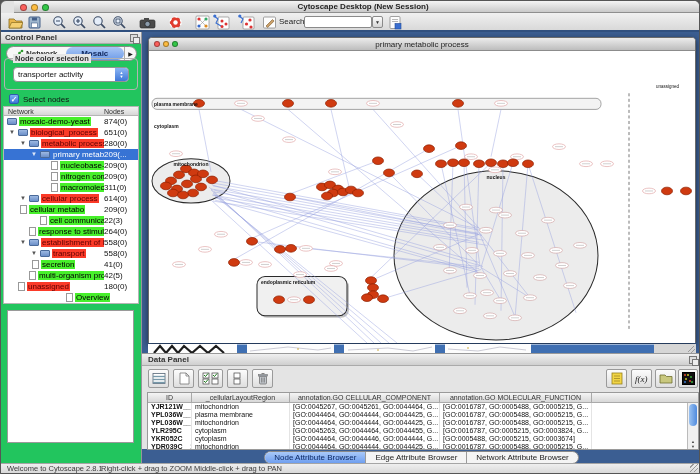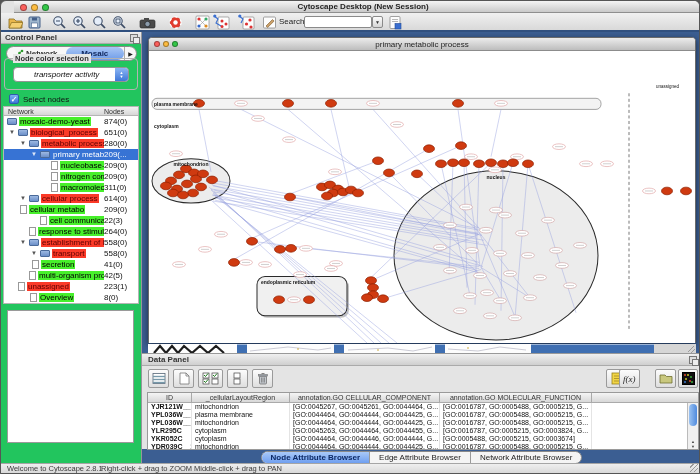--- a/index.html
+++ b/index.html
@@ -29,21 +29,21 @@
   .panel-float:before{content:"";position:absolute;left:2px;top:2px;width:5px;height:5px;border:1px solid #777;background:#eee;}
   .cp-tabs{position:absolute;left:5px;top:14px;width:131px;height:15px;border:1px solid #8a8a8a;border-radius:8px;
     background:#f7f7f7;display:flex;align-items:stretch;overflow:hidden;}
   .cp-tab{flex:1;display:flex;align-items:center;justify-content:center;gap:2px;font-size:8px;font-weight:bold;color:#333;}
   .cp-tab.active{background:linear-gradient(#a9c7f5,#6f9ce8);border-radius:7px;color:#10275c;}
   .cp-tab-arrow{width:12px;border-left:1px solid #aaa;font-size:6px;display:flex;align-items:center;justify-content:center;color:#222;}
   .ncs-box{position:absolute;left:3px;top:26px;width:134px;height:32px;border:1px solid #b3b3b3;border-radius:4px;}
   .ncs-label{position:absolute;left:8px;top:-5px;background:#e6e6e6;padding:0 2px;font-size:7.5px;font-weight:bold;color:#333;}
   .combo{position:absolute;left:8px;top:8px;width:116px;height:15px;background:#fff;border:1px solid #949494;border-radius:4px;
     font-size:8px;color:#111;display:flex;align-items:center;}
-  .combo-val{flex:1;padding-left:20px;line-height:13px;font-style:italic;}
+  .combo-val{flex:1;padding-left:4px;line-height:13px;}
   .combo-cap{width:13px;height:13px;border-radius:0 3px 3px 0;background:linear-gradient(#8cb6f4,#3f77d8);
     display:flex;flex-direction:column;align-items:center;justify-content:center;color:#fff;font-size:4px;line-height:4px;}
   .chk-row{position:absolute;left:8px;top:62px;display:flex;align-items:center;gap:4px;}
   .chk{width:10px;height:10px;border-radius:2px;background:linear-gradient(#7fb0f2,#3b76d8);border:1px solid #2d5cae;
     color:#fff;font-size:8px;line-height:9px;text-align:center;font-weight:bold;}
   .chk-label{font-size:8px;color:#111;}
   .tree-header{position:absolute;left:2px;top:74px;width:136px;height:10px;background:linear-gradient(#f2f2f2,#d7d7d7);
     border:1px solid #b5b5b5;font-size:7px;color:#333;}
   .tree-header span{position:absolute;top:0;line-height:9px;}
   .tree{position:absolute;left:2px;top:84px;width:136px;height:188px;background:#fff;border:1px solid #b5b5b5;border-top:none;overflow:hidden;}
@@ -87,21 +87,21 @@
   .dtr div{font-size:7px;line-height:8px;color:#111;border-right:1px solid #e4e4e4;overflow:hidden;white-space:nowrap;padding-left:3px;}
   .dtr div.c0{font-weight:bold;}
   .c0{width:44px;}.c1{width:98px;}.c2{width:150px;}.c3{width:152px;}.c4{flex:1;border-right:none!important;}
   .dp-scroll{position:absolute;right:0;top:10px;bottom:0;width:11px;background:#f0f0f0;border-left:1px solid #bbb;}
   .dp-thumb{position:absolute;left:1px;top:1px;width:8px;height:22px;border-radius:4px;background:linear-gradient(90deg,#9cc3f2,#4f8ade);}
   .dp-arrows{position:absolute;left:0;bottom:0;width:100%;font-size:4px;color:#444;text-align:center;line-height:5px;}
   .browser-tabs{position:absolute;left:0;top:419px;width:100%;height:14px;display:flex;justify-content:center;}
   .seg-group{display:inline-flex;border:1px solid #8a8a8a;border-radius:8px;overflow:hidden;background:#f4f4f4;height:13px;}
   .seg{font-size:8px;color:#222;padding:0 9px;line-height:12px;border-right:1px solid #9a9a9a;}
   .seg:last-child{border-right:none;}
-  .seg.active{background:linear-gradient(#a9c9f8,#6f9ff0);color:#0d2a66;font-weight:bold;}
+  .seg.active{background:linear-gradient(#a9c9f8,#6f9ff0);color:#0d2a66;font-weight:normal;}
   
   .statusbar{position:absolute;left:0;bottom:0;width:100%;height:10px;background:linear-gradient(#efefef,#d9d9d9);border-top:1px solid #a5a5a5;}
   .statusbar span{position:absolute;top:0;font-size:7.5px;color:#3a3a3a;line-height:10px;}
   .grip{position:absolute;right:1px;bottom:1px;width:8px;height:8px;
     background:repeating-linear-gradient(135deg,transparent,transparent 2px,#9a9a9a 2px,#9a9a9a 3px);}
 </style>
 </head>
 <body>
 
 <div class="app">
@@ -340,23 +340,23 @@
           <span class="tcount">41(0)</span>
         </div>
         <div class="trow" style="padding-left: 25px;">
           <span class="ticon l"></span>
           <span class="tlabel bg-green">multi-organism pro</span>
           <span class="tcount">42(5)</span>
         </div>
         <div class="trow" style="padding-left: 14px;">
           <span class="ticon l"></span>
           <span class="tlabel bg-red">unassigned</span>
-          <span class="tcount">223(1)</span>
-        </div>
-        <div class="trow" style="padding-left: 26px;">
+          <span class="tcount">180(0)</span>
+        </div>
+        <div class="trow" style="padding-left: 26px; margin-left: 36px;">
           <span class="ticon l"></span>
           <span class="tlabel bg-green">Overview</span>
           <span class="tcount">8(0)</span>
         </div>
       </div>
 
     <div class="birdview"></div>
   </div>
 
   <div class="mdi">
@@ -653,21 +653,21 @@
             </svg>
           </span>
         <span class="dpbtn" style="left:464px">
           <svg width="14" height="13">
               <rect x="2" y="1" width="10" height="11" fill="#f2d545" stroke="#97801c" stroke-width="0.8"></rect>
               <line x1="4" y1="4" x2="10" y2="4" stroke="#97801c" stroke-width="0.7"></line>
               <line x1="4" y1="6.5" x2="10" y2="6.5" stroke="#97801c" stroke-width="0.7"></line>
               <line x1="4" y1="9" x2="10" y2="9" stroke="#97801c" stroke-width="0.7"></line>
             </svg>
           </span>
-        <span class="dpbtn" style="left:477px">
+        <span class="dpbtn" style="left:489px">
           <svg width="16" height="13">
               <text x="1" y="10" font-size="9" font-style="italic" font-family="'Liberation Serif',serif" fill="#222">f(x)</text>
             </svg>
           </span>
         <span class="dpbtn" style="left:513px">
           <svg width="14" height="13">
               <path d="M1 3h5l1.5 1.5H13V11H1z" fill="#c9c87e" stroke="#6e6e30" stroke-width="0.8"></path>
             </svg>
           </span>
         <span class="dpbtn" style="left:536px;width:20px">

